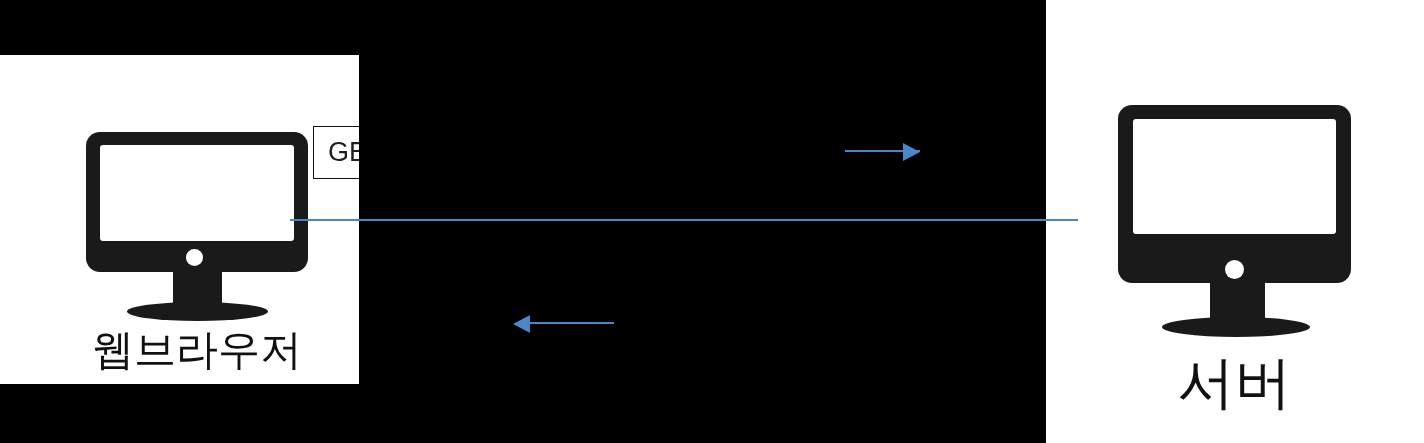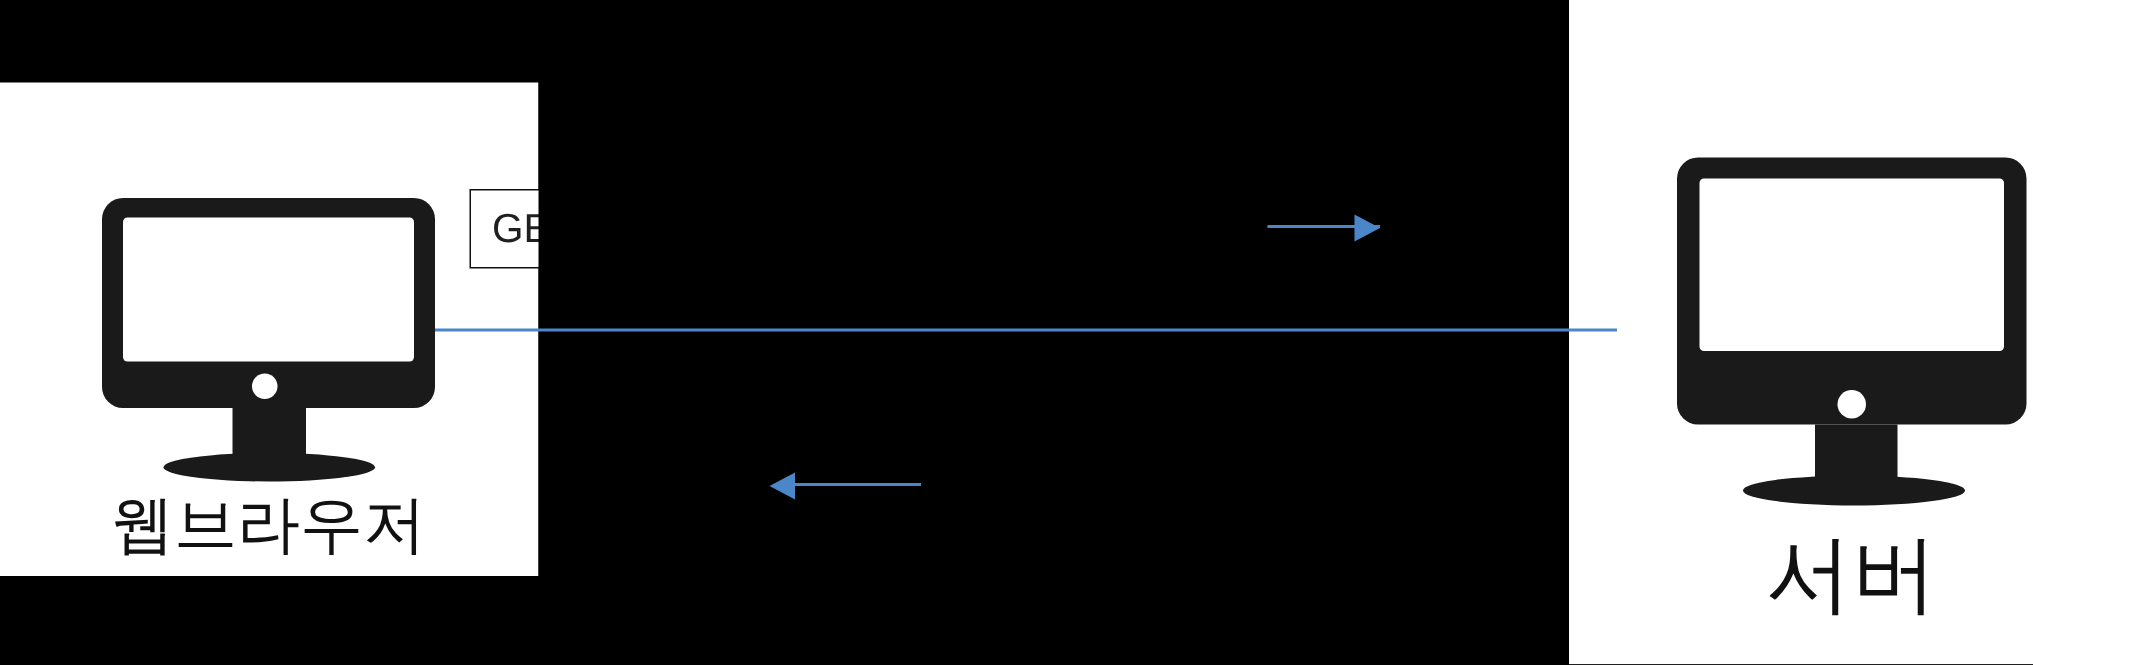--- a/index.html
+++ b/index.html
@@ -116,21 +116,21 @@
   }
 </style>
 </head>
 <body>
 
 <div id="stage">
 
   <div class="panel" id="panel-left"></div>
   <div class="panel" id="panel-right"></div>
 
-  <div class="node" id="node-browser" style="left:68px;top:132px;width:222px;height:250px;">
+  <div class="node" id="node-browser" style="left:86px;top:132px;width:222px;height:250px;">
     <div class="monitor" style="width:222px;height:140px;">
       <div class="mon-bezel"></div>
       <div class="mon-screen" style="left:14px;top:13px;width:194px;height:96px;"></div>
       <div class="mon-dot" style="left:100px;top:117px;width:17px;height:17px;"></div>
     </div>
     <div class="mon-neck" style="left:87px;top:140px;width:49px;height:36px;"></div>
     <div class="mon-base" style="left:41px;top:170px;width:141px;height:19px;"></div>
     <div class="node-label" style="top:190px;font-size:42px;">웹브라우저</div>
   </div>
 

